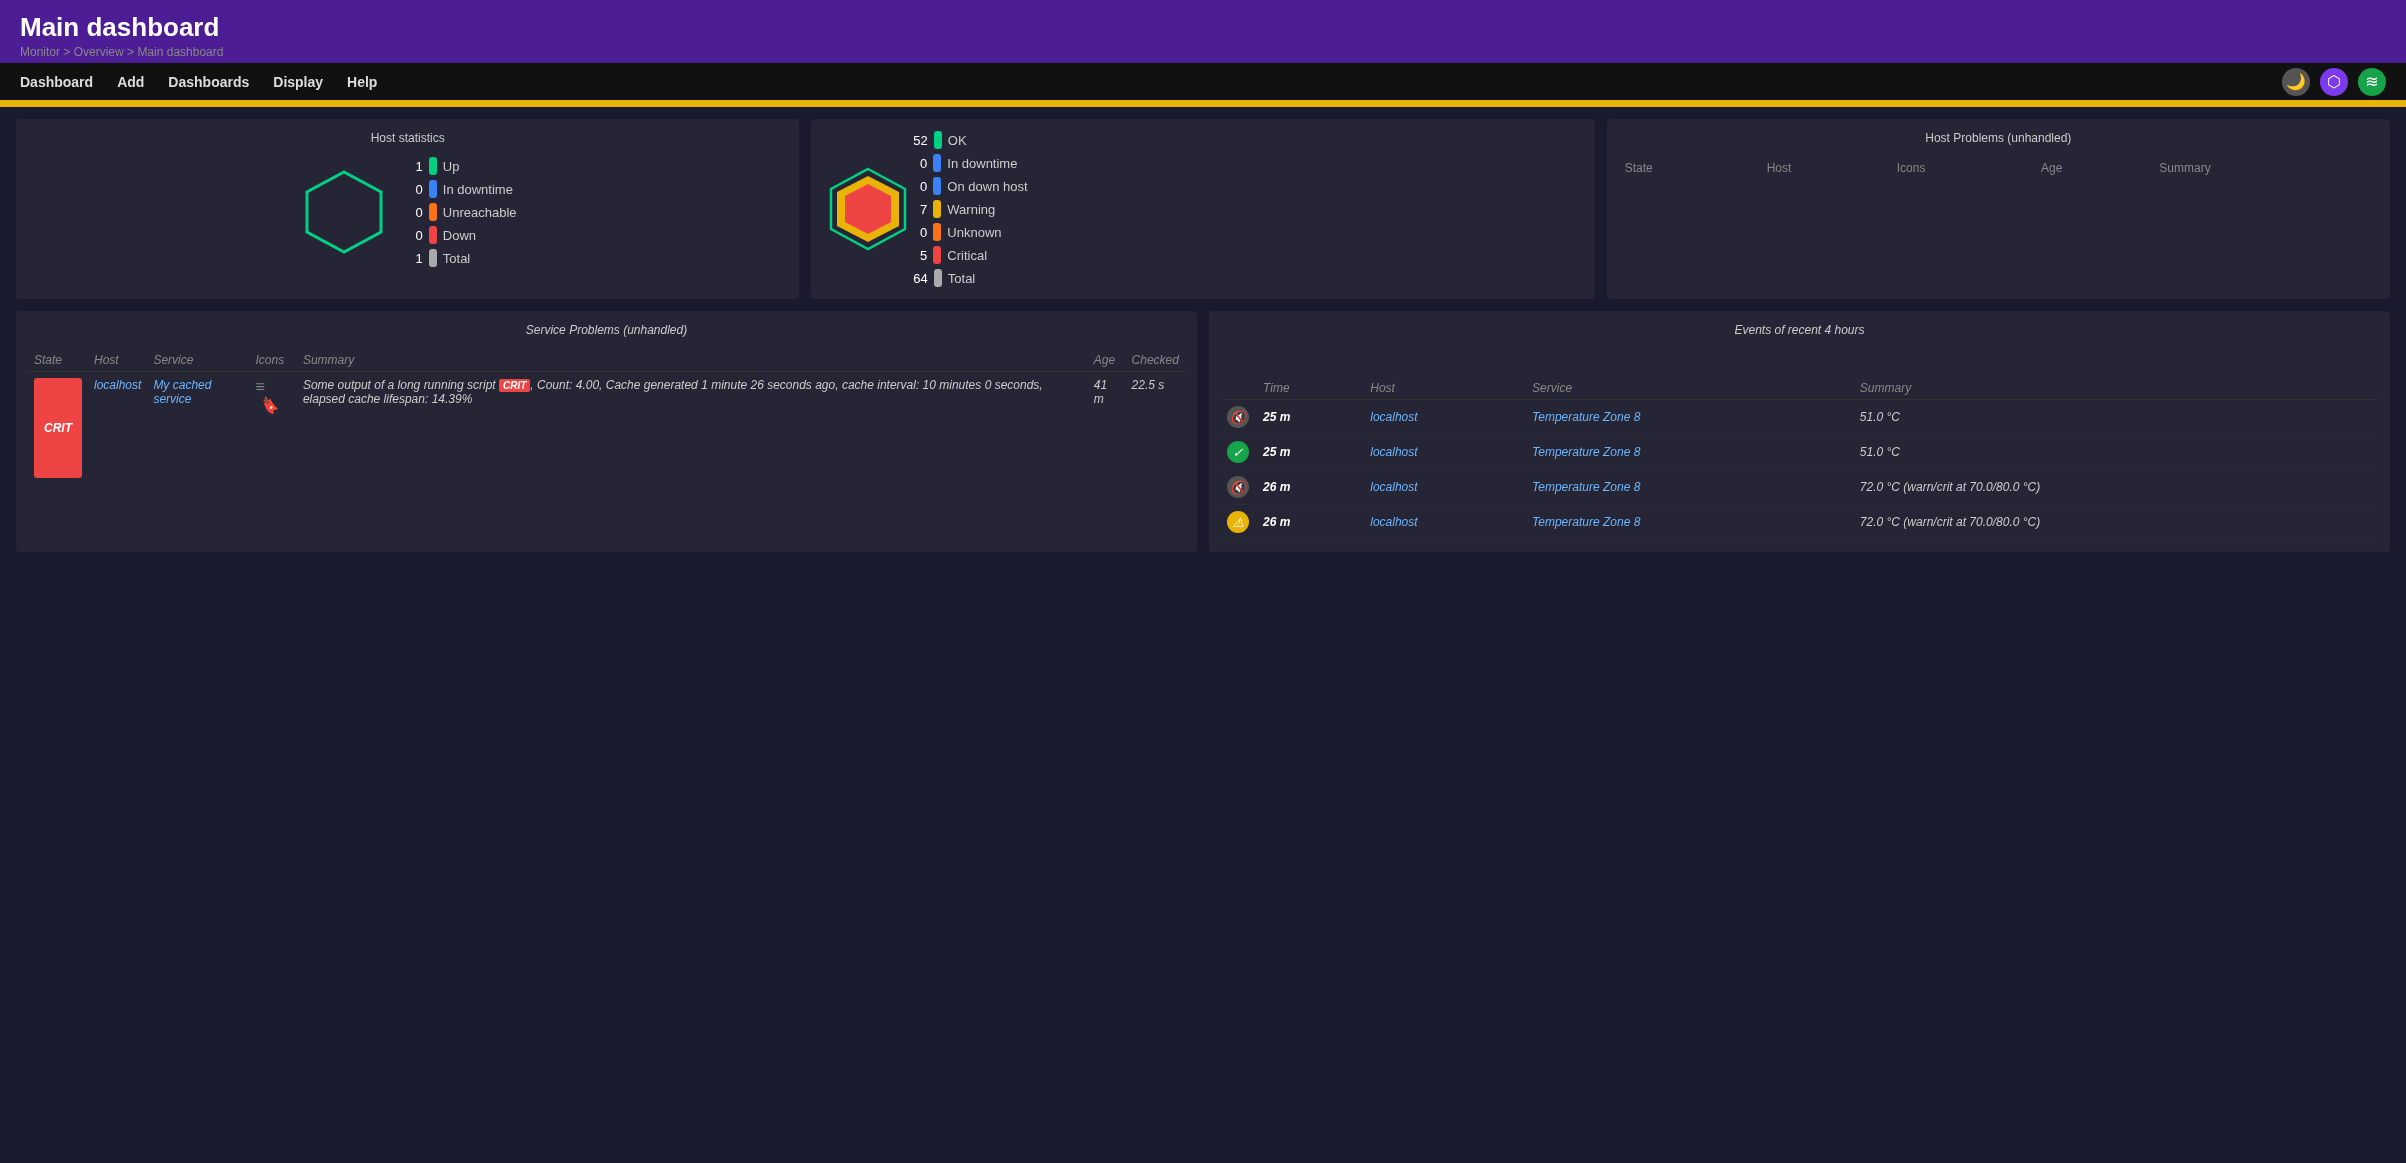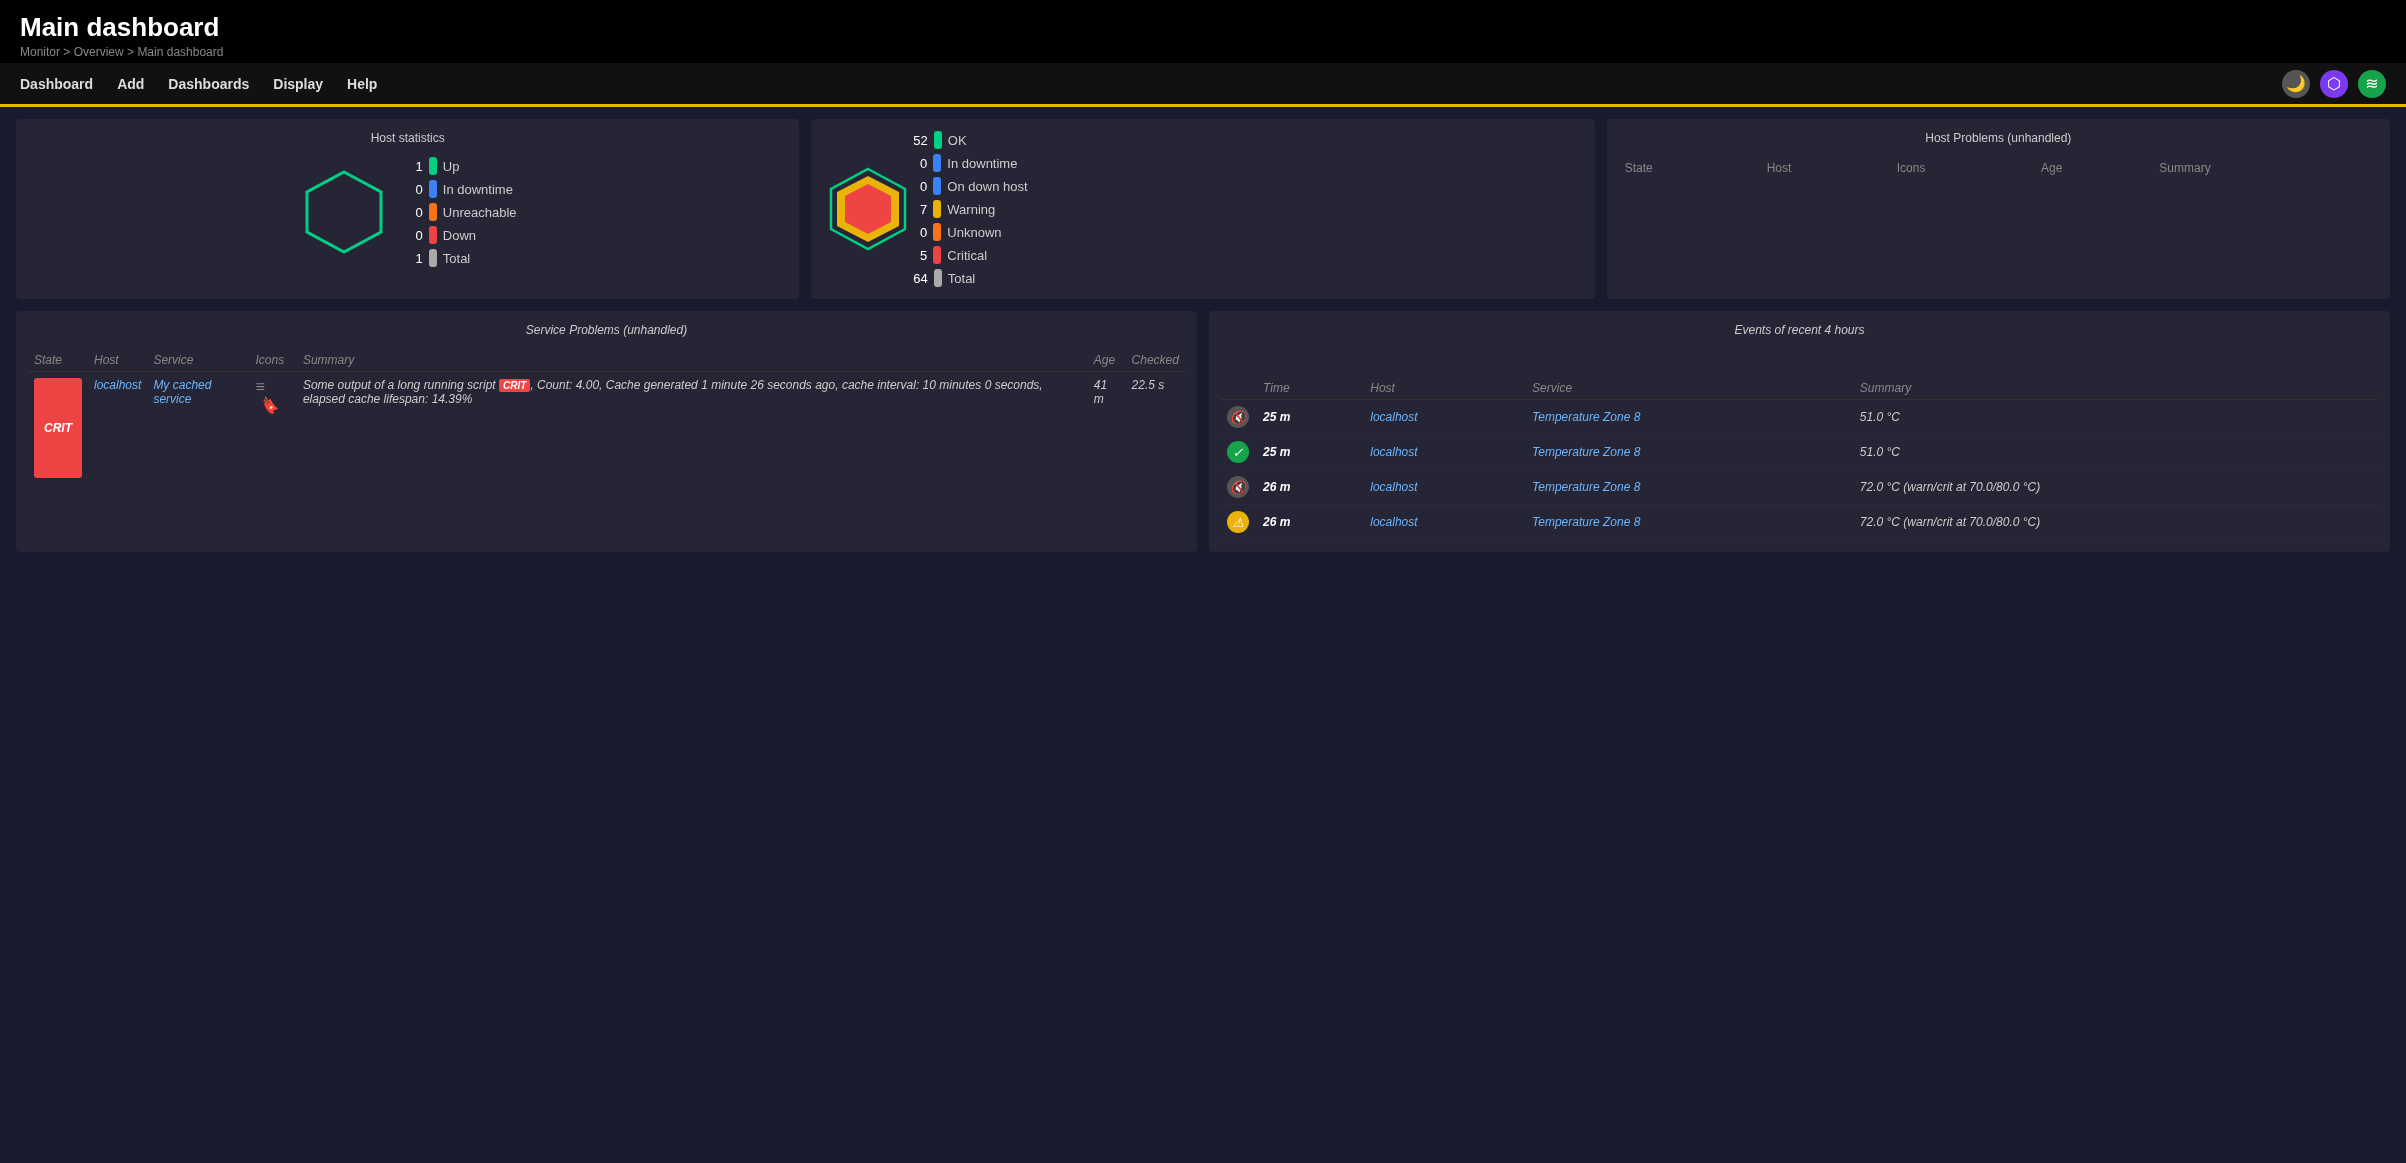--- a/index.html
+++ b/index.html
@@ -4,41 +4,41 @@
   <style>
     * { box-sizing: border-box; margin: 0; padding: 0; }
     body {
       background: #1a1a2e;
       color: #ccc;
       font-family: Arial, sans-serif;
       font-size: 13px;
       min-height: 100vh;
     }
     .top-header {
-      background: #000000;
+      background: #4c1d95;
       padding: 12px 24px 4px 20px;
     }
     .page-title {
       font-size: 26px;
       font-weight: bold;
       color: #fff;
     }
     .breadcrumb {
       font-size: 12px;
       color: #888;
       margin-top: 2px;
     }
     .nav-bar {
       background: #111;
       display: flex;
       align-items: center;
       padding: 0 20px;
       height: 44px;
       gap: 24px;
-      border-bottom: 3px solid #eab308;
+      border-bottom: 7px solid #eab308;
     }
     .nav-item {
       color: #ddd;
       font-size: 14px;
       font-weight: 600;
       cursor: pointer;
       padding: 4px 0;
     }
     .nav-icons {
       margin-left: auto;

